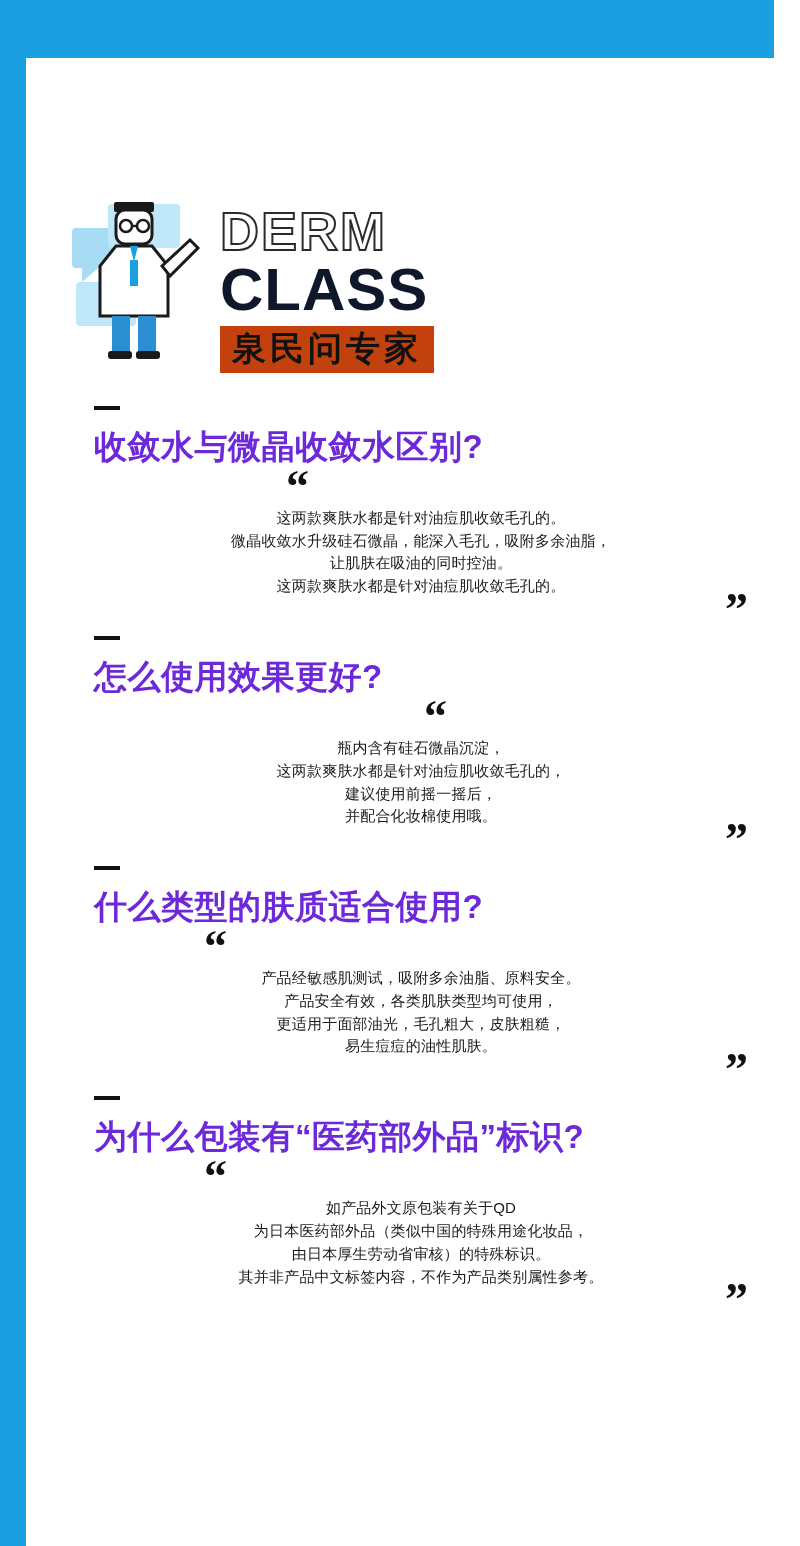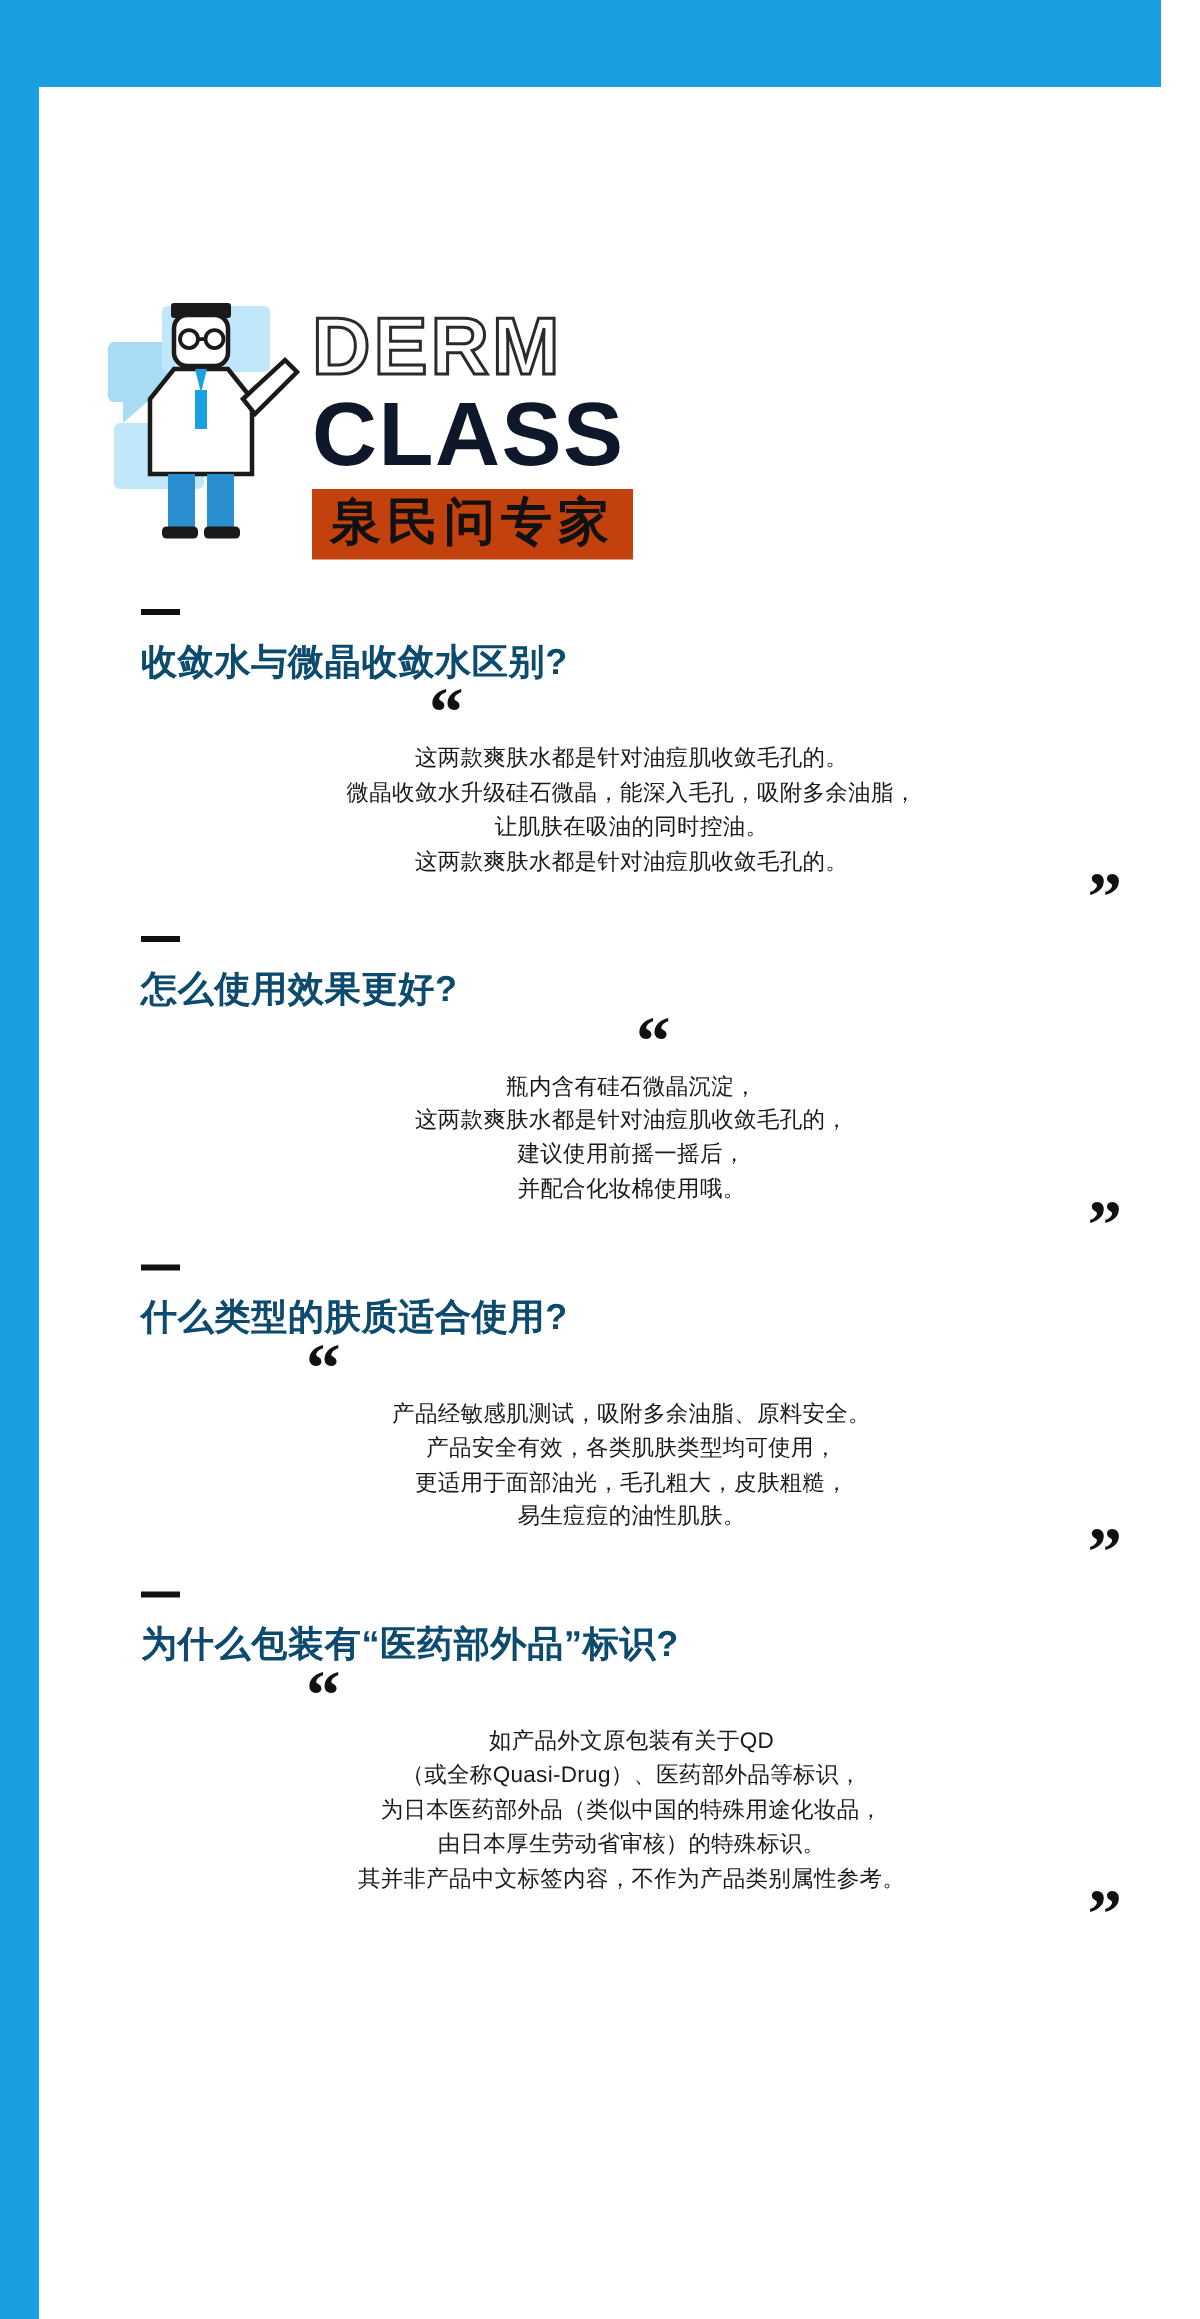--- a/index.html
+++ b/index.html
@@ -59,21 +59,21 @@
   }
   .logo-art {
     position: absolute;
     left: 0;
     top: 0;
     width: 150px;
     height: 160px;
   }
   .logo-text {
     position: absolute;
-    left: 136px;
+    left: 148px;
     top: 8px;
     width: 250px;
   }
   .derm-word {
     font-family: "Liberation Sans", sans-serif;
     font-size: 54px;
     font-weight: 700;
     letter-spacing: 2px;
     color: #ffffff;
     -webkit-text-stroke: 2px #2b2b2b;
@@ -109,23 +109,23 @@
   .qa-item {
     margin-bottom: 8px;
   }
   .dash {
     width: 26px;
     height: 4px;
     background: #111111;
     margin-bottom: 16px;
   }
   .question {
-    font-size: 24px;
-    font-weight: 700;
-    color: #0c4a6e;
+    font-size: 33px;
+    font-weight: 700;
+    color: #6d28d9;
     letter-spacing: 0.5px;
     margin: 0 0 6px 0;
     line-height: 1.3;
   }
   .quote-open {
     font-family: "Liberation Serif", serif;
     font-size: 46px;
     font-weight: 700;
     color: #111111;
     line-height: 0.5;
@@ -240,21 +240,20 @@
       </div>
       <span class="quote-close">”</span>
     </div>
 
     <div class="qa-item q4">
       <div class="dash"></div>
       <h2 class="question">为什么包装有“医药部外品”标识?</h2>
       <span class="quote-open">“</span>
       <div class="answer">
         <p>如产品外文原包装有关于QD</p>
-        <p>（或全称Quasi-Drug）、医药部外品等标识，</p>
         <p>为日本医药部外品（类似中国的特殊用途化妆品，</p>
         <p>由日本厚生劳动省审核）的特殊标识。</p>
         <p>其并非产品中文标签内容，不作为产品类别属性参考。</p>
       </div>
       <span class="quote-close">”</span>
     </div>
 
   </div>
 </div>
 

